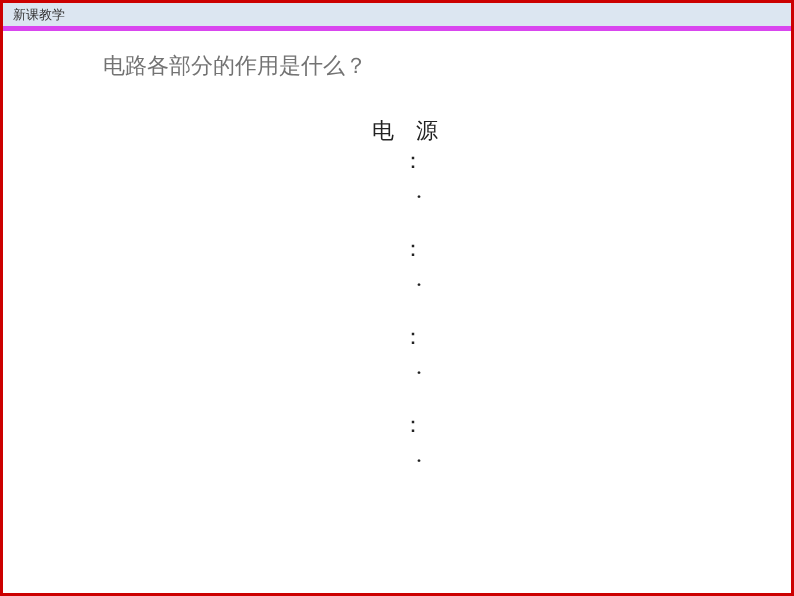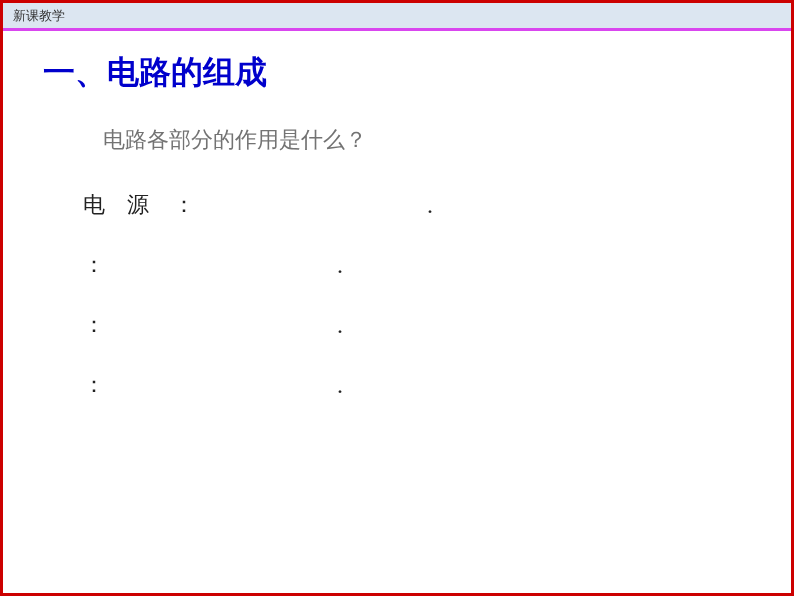--- a/index.html
+++ b/index.html
@@ -23,21 +23,21 @@
       border: 3px solid #cc0000;
       position: relative;
     }
 
     .top-bar {
       background: #dce6f1;
       height: 28px;
       display: flex;
       align-items: center;
       padding: 0 10px;
-      border-bottom: 3px solid #d946ef;
+      border-bottom: 5px solid #d946ef;
     }
 
     .top-bar-title {
       font-size: 13px;
       color: #333;
       font-family: "SimSun", "宋体", serif;
     }
 
     .content-area {
       padding: 20px 40px 20px 40px;
@@ -60,20 +60,21 @@
     }
 
     .item-row {
       display: flex;
       align-items: center;
       margin-bottom: 30px;
       margin-left: 40px;
       font-size: 22px;
       color: #222;
       font-family: "SimSun", "宋体", serif;
+      flex-direction: column;
     }
 
     .item-label {
       width: 90px;
       display: inline-block;
     }
 
     .item-colon {
       margin-right: 8px;
     }
@@ -92,21 +93,20 @@
   </style>
 </head>
 <body>
 
 <div class="slide-container">
   <div class="top-bar">
     <span class="top-bar-title">新课教学</span>
   </div>
 
   <div class="content-area">
-    <div class="main-title">一、电路的组成</div>
     <div class="subtitle">电路各部分的作用是什么？</div>
 
     <div class="item-row">
       <span class="item-label">电　源</span>
       <span class="item-colon">：</span>
       <span class="item-line"></span>
       <span class="item-dot">.</span>
     </div>
 
     <div class="item-row">

